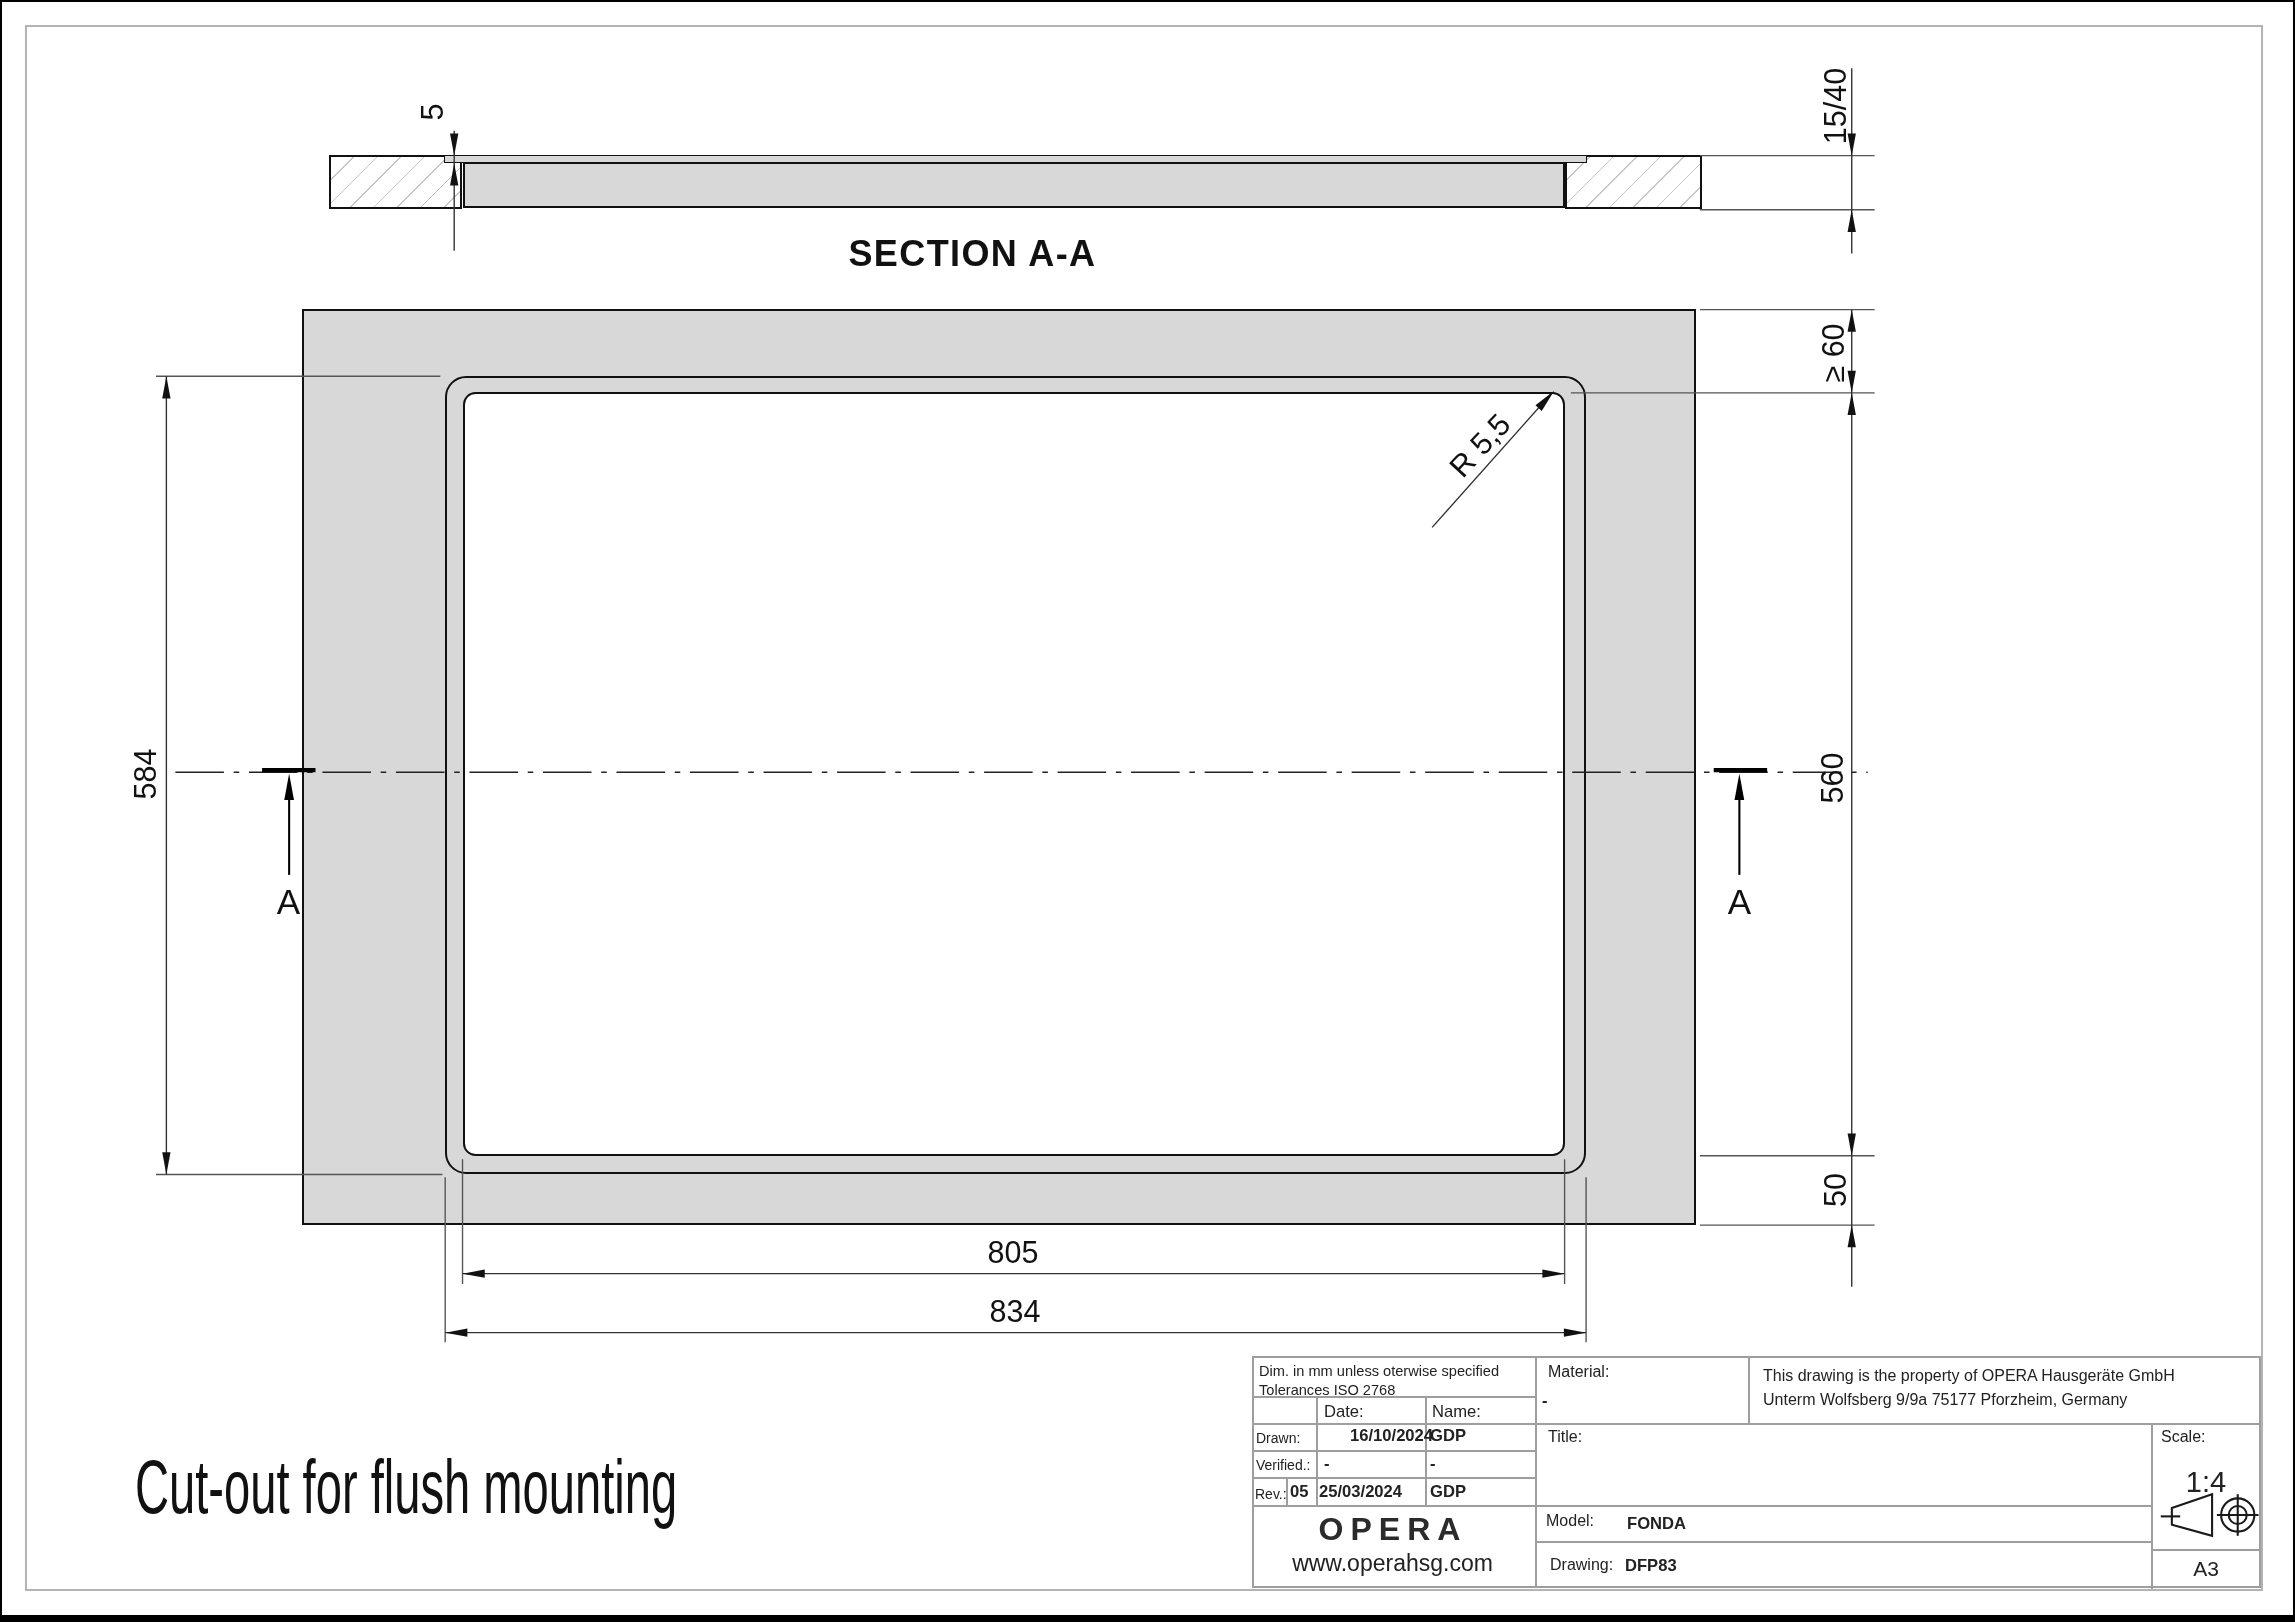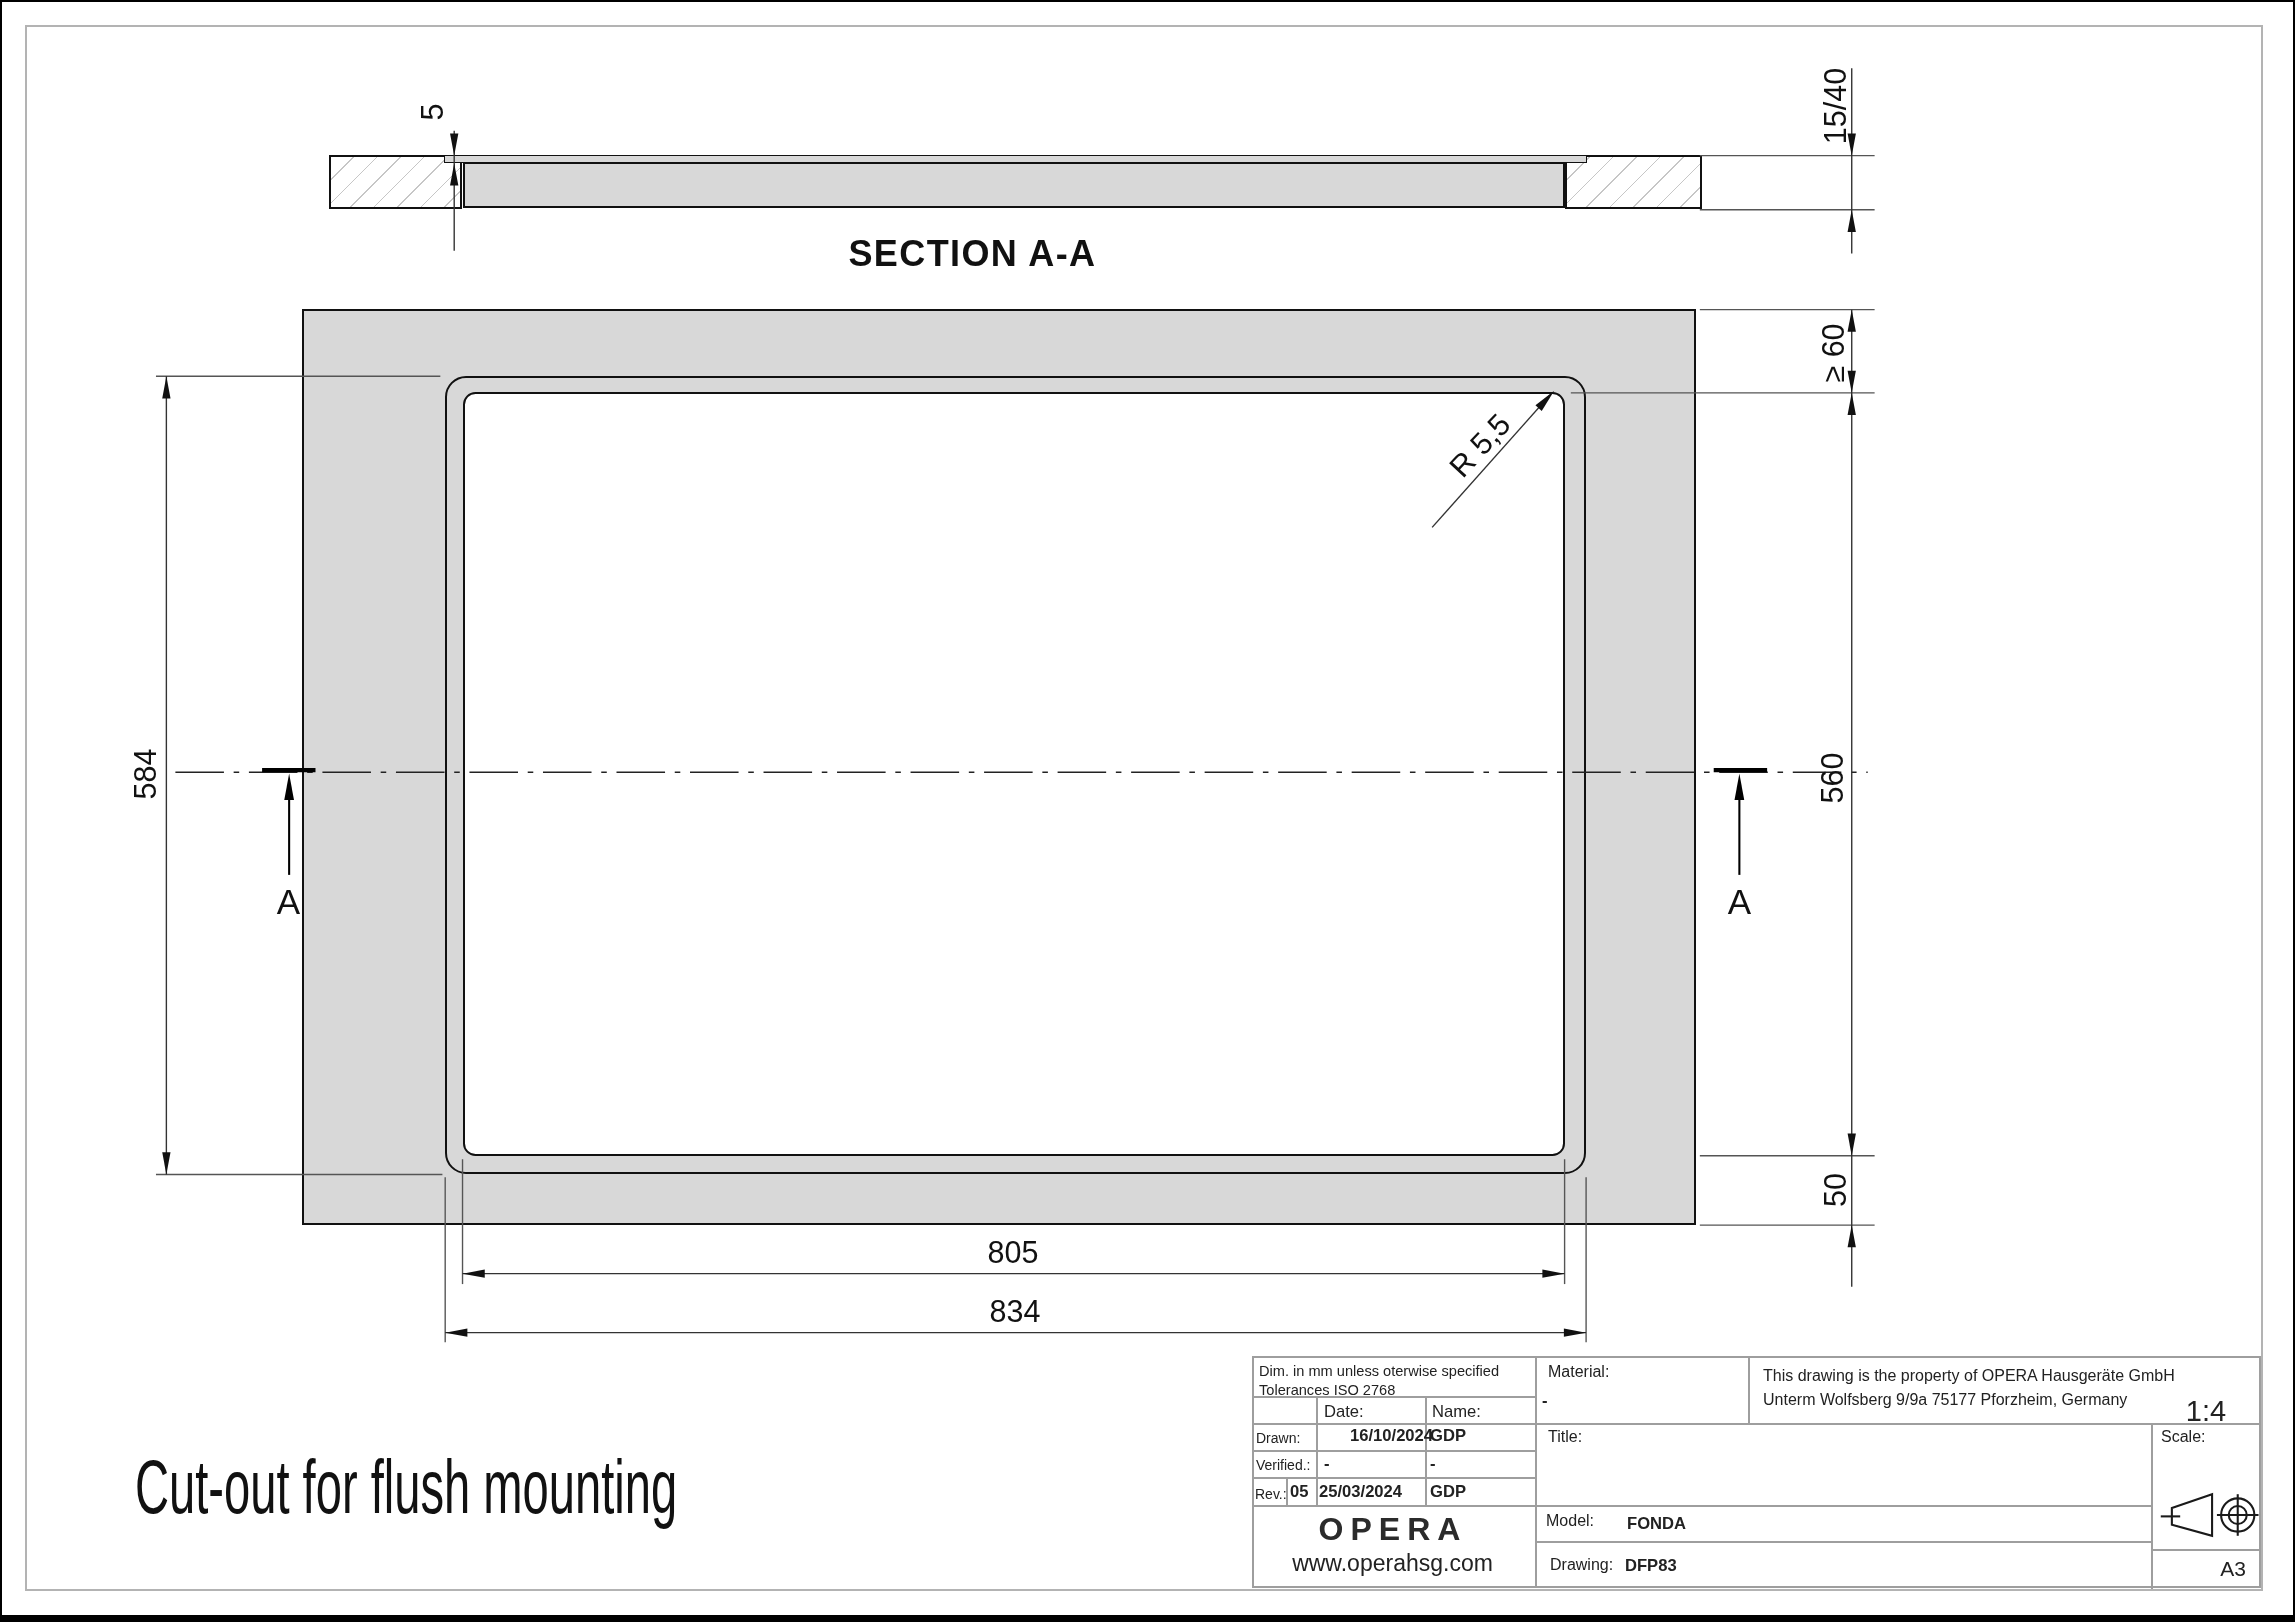--- a/index.html
+++ b/index.html
@@ -43,21 +43,21 @@
   .tb{left:1250px;top:1354px;width:1011px;height:234px;z-index:4;}
   .tl{position:absolute;background:#9e9e9e;}
   .hl{height:2.1px;}
   .vl{width:2.1px;}
   .tb-lbl{position:absolute;z-index:4;font-size:16px;color:#222;white-space:nowrap;}
   .tb-small{font-size:14px;}
   .tb-val{font-weight:bold;font-size:16.6px;}
   .tb-center{display:flex;align-items:center;justify-content:center;}
   .title-main{font-weight:bold;font-size:22px;}
   .scale-val{font-size:29px;}
-  .sheet{font-size:21px;padding-left:27px;}
+  .sheet{font-size:21px;}
   .logo{font-weight:800;font-size:32px;letter-spacing:7px;color:#2b2b2b;}
   .site{font-size:23px;color:#222;}
 </style>
 </head>
 <body>
 
 <div id="page">
 
   <div class="abs inner-frame"></div>
   <div class="abs bottom-bar"></div>
@@ -193,21 +193,21 @@
 
   <div class="tb-lbl" style="left:1546px;top:1361px;">Material:</div>
   <div class="tb-lbl tb-val" style="left:1540px;top:1389px;">-</div>
 
   <div class="tb-lbl" style="left:1761px;top:1365px;">This drawing is the property of OPERA Hausgeräte GmbH</div>
   <div class="tb-lbl" style="left:1761px;top:1389px;">Unterm Wolfsberg 9/9a 75177 Pforzheim, Germany</div>
 
   <div class="tb-lbl" style="left:1546px;top:1426px;">Title:</div>
 
   <div class="tb-lbl" style="left:2159px;top:1426px;">Scale:</div>
-  <div class="tb-lbl tb-center scale-val" style="left:2149px;top:1392px;width:110px;height:35px;">1:4</div>
+  <div class="tb-lbl tb-center scale-val" style="left:2149px;top:1463px;width:110px;height:35px;">1:4</div>
 
   <svg class="abs" style="left:2156px;top:1488px;z-index:4;" width="104" height="50" viewBox="0 0 150 72">
     <g fill="none" stroke="#1a1a1a" stroke-width="3">
       <path d="M20,26 L78,6 L78,66 L20,50 Z"></path>
       <line x1="4" y1="38" x2="32" y2="38"></line>
       <circle cx="115" cy="36" r="24"></circle>
       <circle cx="115" cy="36" r="13"></circle>
       <line x1="85" y1="36" x2="145" y2="36"></line>
       <line x1="115" y1="6" x2="115" y2="66"></line>
     </g>

